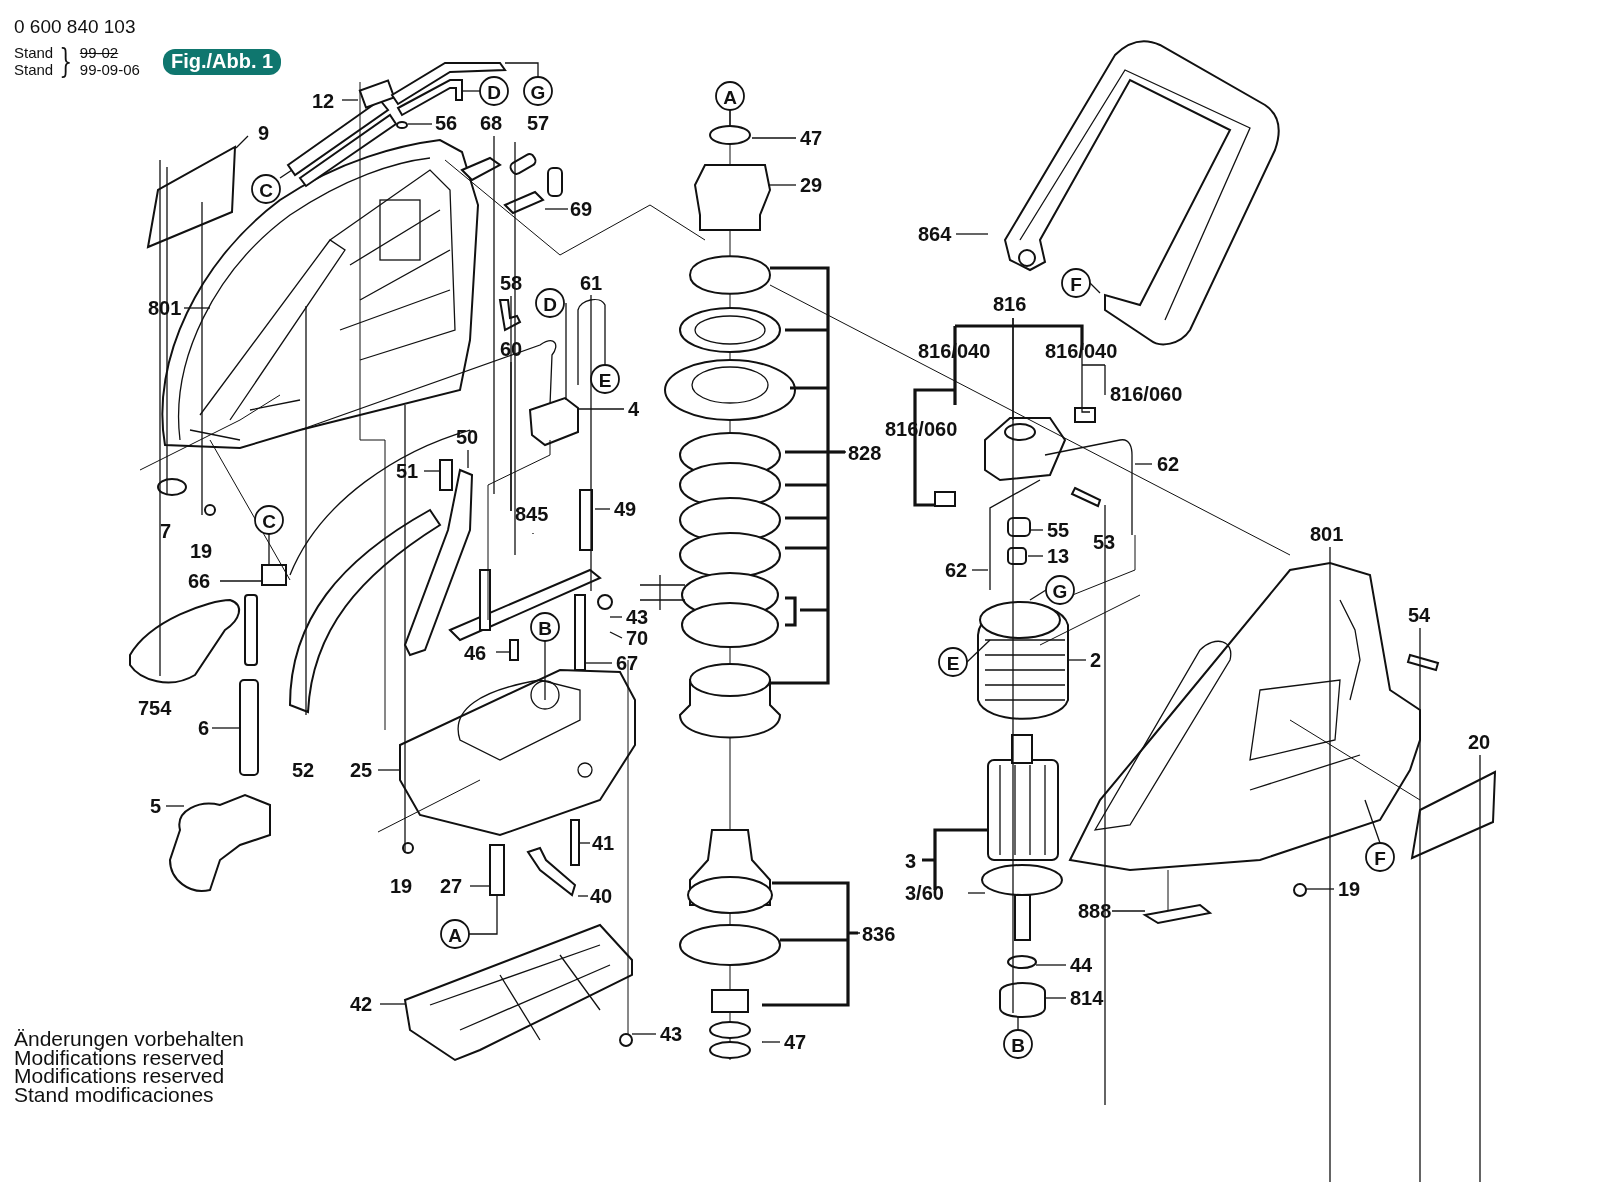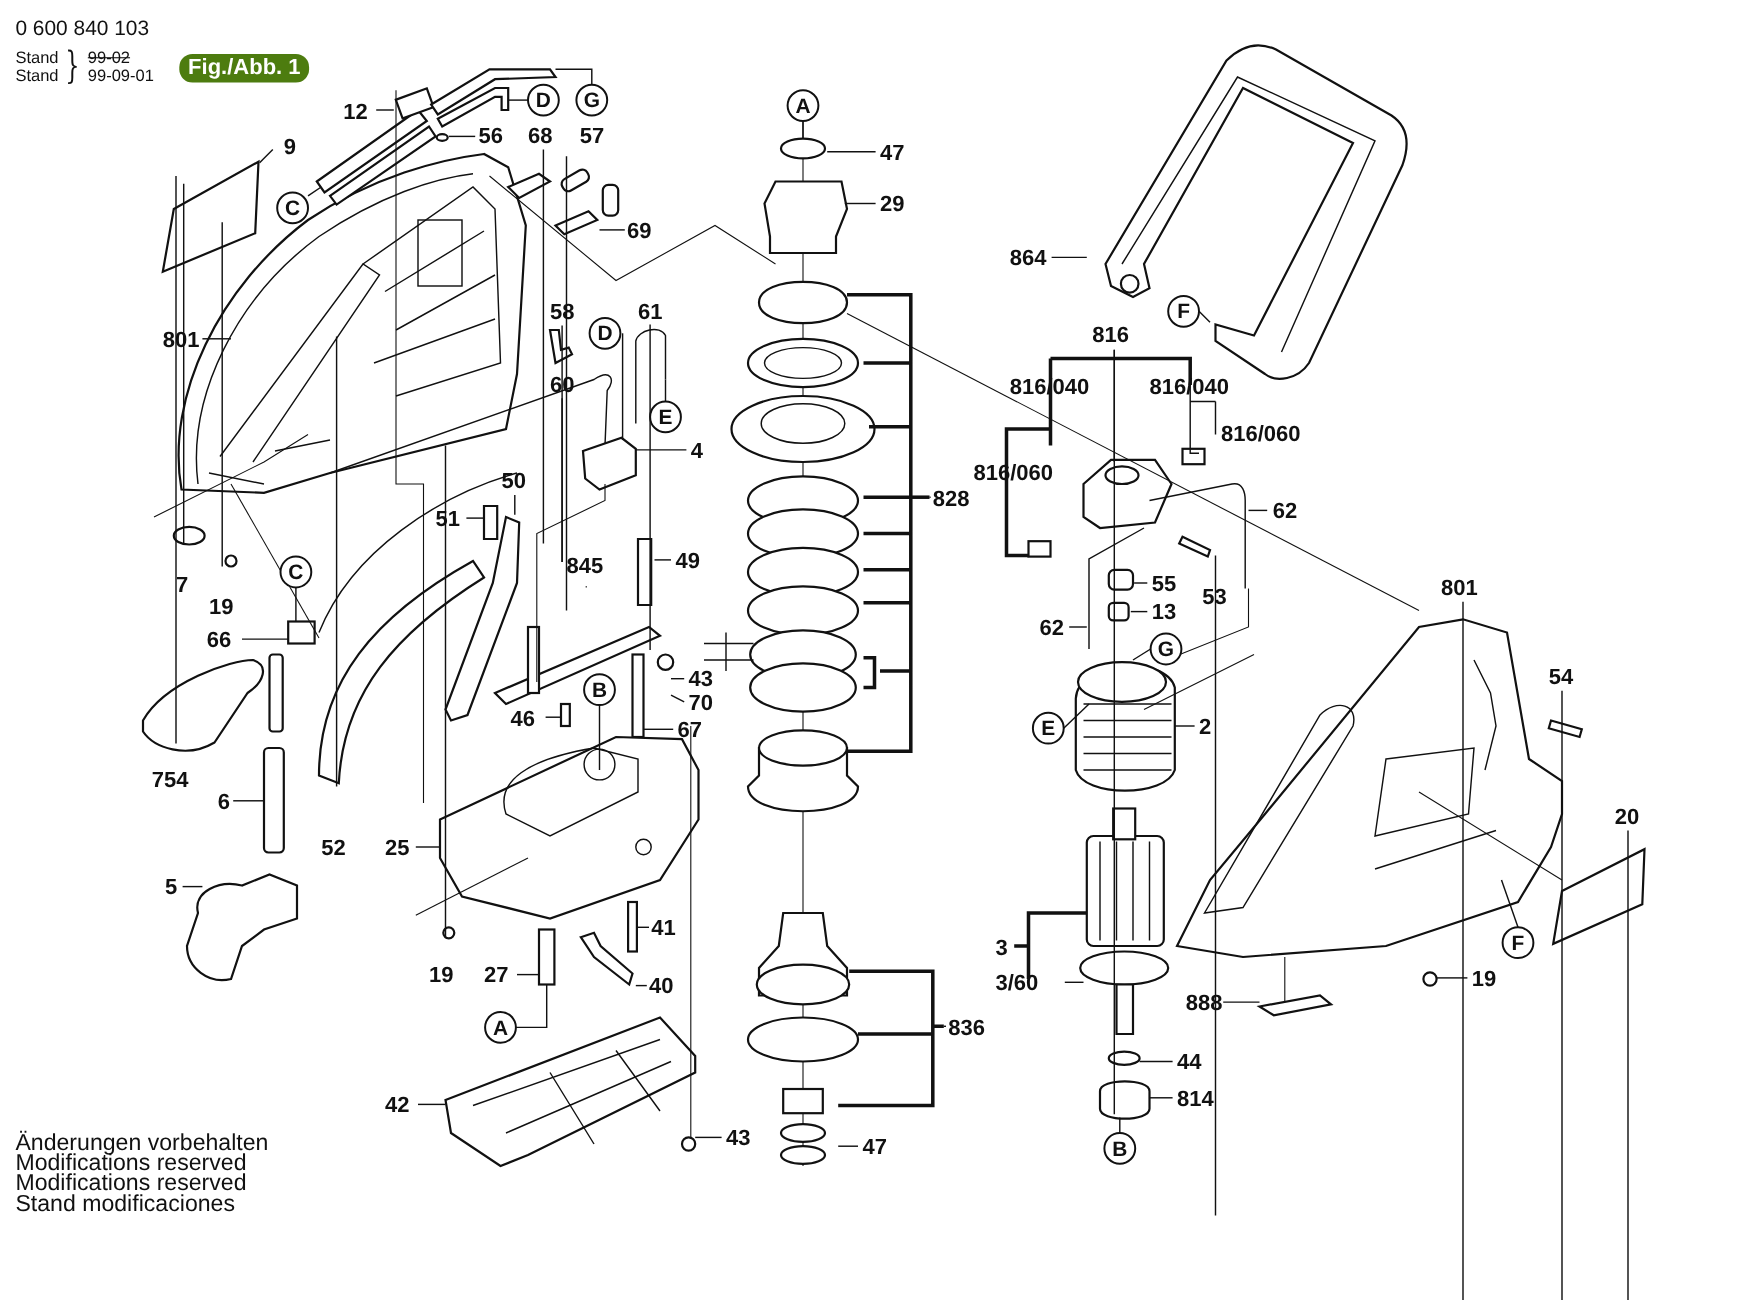--- a/index.html
+++ b/index.html
@@ -4,42 +4,42 @@
 <style>
   html, body { margin: 0; padding: 0; background: #ffffff; }
   body { width: 1600px; height: 1182px; position: relative; overflow: hidden;
          font-family: "Liberation Sans", sans-serif; color: #111; }
   .doc-num { position: absolute; left: 14px; top: 16px; font-size: 19px; }
   .stand-block { position: absolute; left: 14px; top: 44px; font-size: 15px; line-height: 17px; }
   .stand-labels { display: inline-block; vertical-align: top; }
   .brace { display: inline-block; vertical-align: top; font-size: 34px; line-height: 32px; margin: 0 3px 0 2px; font-family: "DejaVu Serif", serif; transform: scaleX(0.6); }
   .stand-dates { display: inline-block; vertical-align: top; }
   .struck { text-decoration: line-through; }
-  .fig-badge { position: absolute; left: 163px; top: 49px; background: #4d7c0f; color: #fff;
+  .fig-badge { position: absolute; left: 163px; top: 49px; background: #0f766e; color: #fff;
                font-weight: bold; font-size: 20px; padding: 1px 8px 2px 8px; border-radius: 12px; }
   .footer { position: absolute; left: 14px; top: 1030px; font-size: 21px; line-height: 18.5px; }
   svg#diagram { position: absolute; left: 0; top: 0; }
   .lbl { font-family: "Liberation Sans", sans-serif; font-weight: bold; font-size: 20px; fill: #111; }
   .ltr { font-family: "Liberation Sans", sans-serif; font-weight: bold; font-size: 19px; fill: #111; text-anchor: middle; dominant-baseline: central; }
   .part { fill: #fff; stroke: #111; stroke-width: 2; }
   .thin { fill: none; stroke: #111; stroke-width: 1.3; }
   .thick { fill: none; stroke: #111; stroke-width: 3.2; }
   .hair { fill: none; stroke: #111; stroke-width: 1; }
 </style>
 </head>
 <body>
 
 <div class="doc-num">0 600 840 103</div>
 <div class="stand-block">
   <span class="stand-labels">
     <span>Stand</span><br>
     <span>Stand</span>
   </span><span class="brace">}</span><span class="stand-dates">
     <span class="struck">99-02</span><br>
-    <span>99-09-01</span>
+    <span>99-09-06</span>
   </span>
 </div>
 <div class="fig-badge">Fig./Abb. 1</div>
 
 <svg id="diagram" width="1600" height="1182" viewBox="0 0 1600 1182">
 
   <g>
     <path class="part" d="M165,445 C150,360 200,260 280,200 C340,160 400,145 440,140 L462,152 L478,205 L470,340 L460,390 L300,430 L240,448 Z"></path>
     <path class="thin" d="M180,440 C170,360 215,270 290,215 C345,178 395,162 430,158"></path>
     <path class="thin" d="M200,415 L330,240 L345,250 L230,420"></path>

